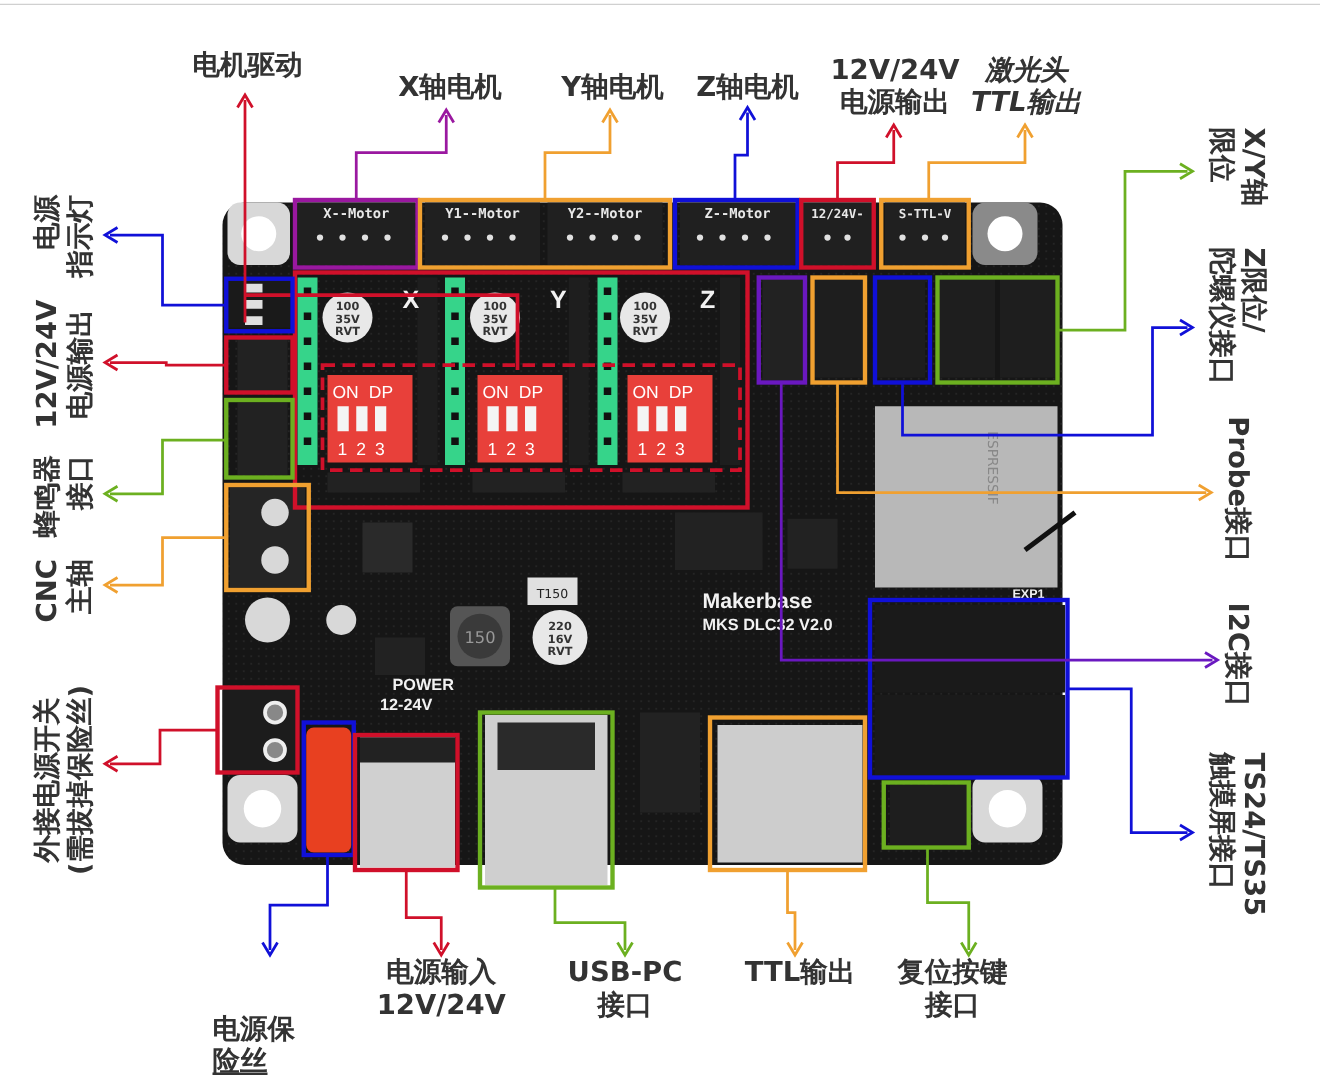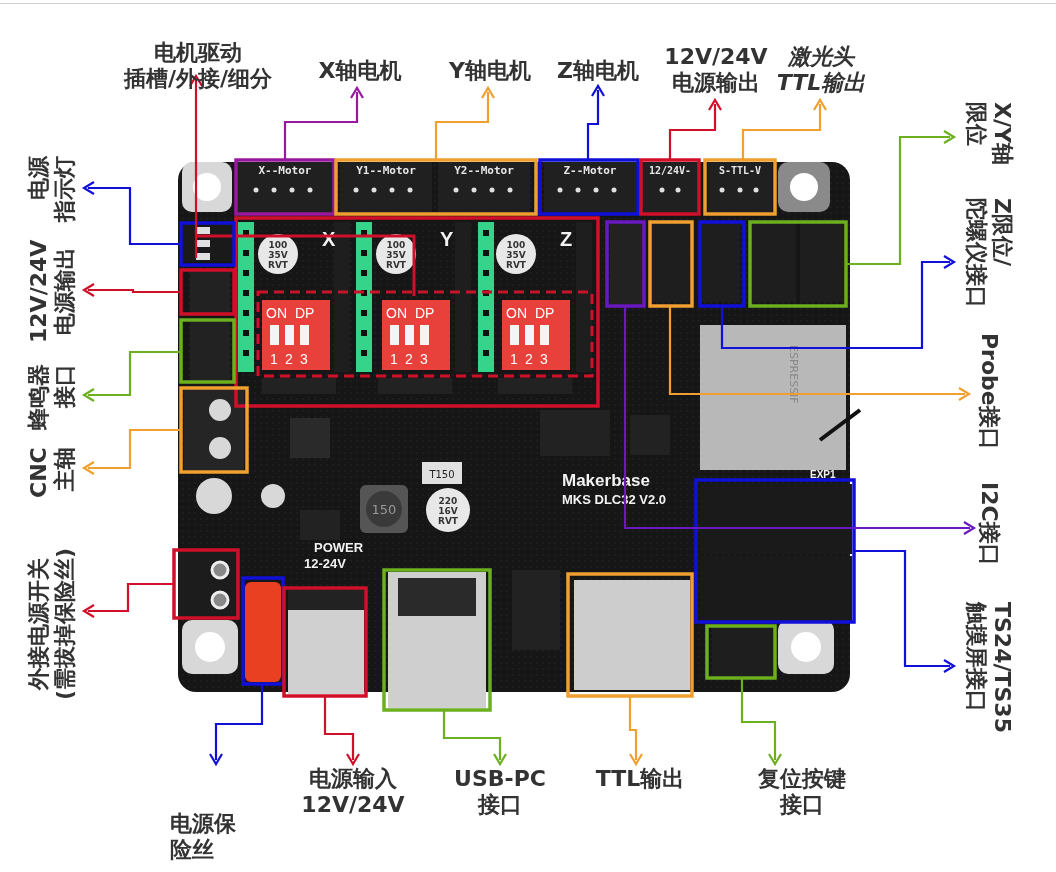--- a/index.html
+++ b/index.html
@@ -301,21 +301,20 @@
     <path d="M210,754 L216,764 L222,754" fill="none" stroke="#1010d8" stroke-width="2.2"></path>
     <path d="M347,754 L353,764 L359,754" fill="none" stroke="#d0102a" stroke-width="2.2"></path>
     <path d="M494,754 L500,764 L506,754" fill="none" stroke="#6cb020" stroke-width="2.2"></path>
     <path d="M630,754 L636,764 L642,754" fill="none" stroke="#f0a030" stroke-width="2.2"></path>
     <path d="M769,754 L775,764 L781,754" fill="none" stroke="#6cb020" stroke-width="2.2"></path>
   </g>
 </svg>
 
 <div class="lbl" style="left:108px;top:40px;width:180px;">
   <span>电机驱动</span>
-  <span>插槽/外接/细分</span>
 </div>
 <div class="lbl" style="left:300px;top:58px;width:120px;">X轴电机</div>
 <div class="lbl" style="left:430px;top:58px;width:120px;">Y轴电机</div>
 <div class="lbl" style="left:538px;top:58px;width:120px;">Z轴电机</div>
 <div class="lbl" style="left:656px;top:44px;width:120px;">
   <span>12V/24V</span>
   <span>电源输出</span>
 </div>
 <div class="lbl" style="left:766px;top:44px;width:110px;font-style:italic;">
   <span>激光头</span>
@@ -357,27 +356,27 @@
   <span>CNC</span>
   <span>主轴</span>
 </div>
 <div class="vlbl vl-ccw" style="left:26px;top:700px;text-align:center;">
   <span>外接电源开关</span>
   <span>(需拔掉保险丝)</span>
 </div>
 
 <div class="lbl" style="left:170px;top:766px;width:100px;text-align:left;margin-top:45px;">
   <span>电源保</span>
-  <span style="">险丝</span>
+  <span style="text-decoration:underline;">险丝</span>
 </div>
 <div class="lbl" style="left:293px;top:766px;width:120px;text-align:center;">
   <span>电源输入</span>
   <span>12V/24V</span>
 </div>
 <div class="lbl" style="left:440px;top:766px;width:120px;">
   <span>USB-PC</span>
   <span>接口</span>
 </div>
 <div class="lbl" style="left:580px;top:766px;width:120px;">TTL输出</div>
-<div class="lbl" style="left:740px;top:766px;width:124px;">
+<div class="lbl" style="left:700px;top:766px;width:124px;">
   <span>复位按键</span>
   <span>接口</span>
 </div>
 
 </body></html>

